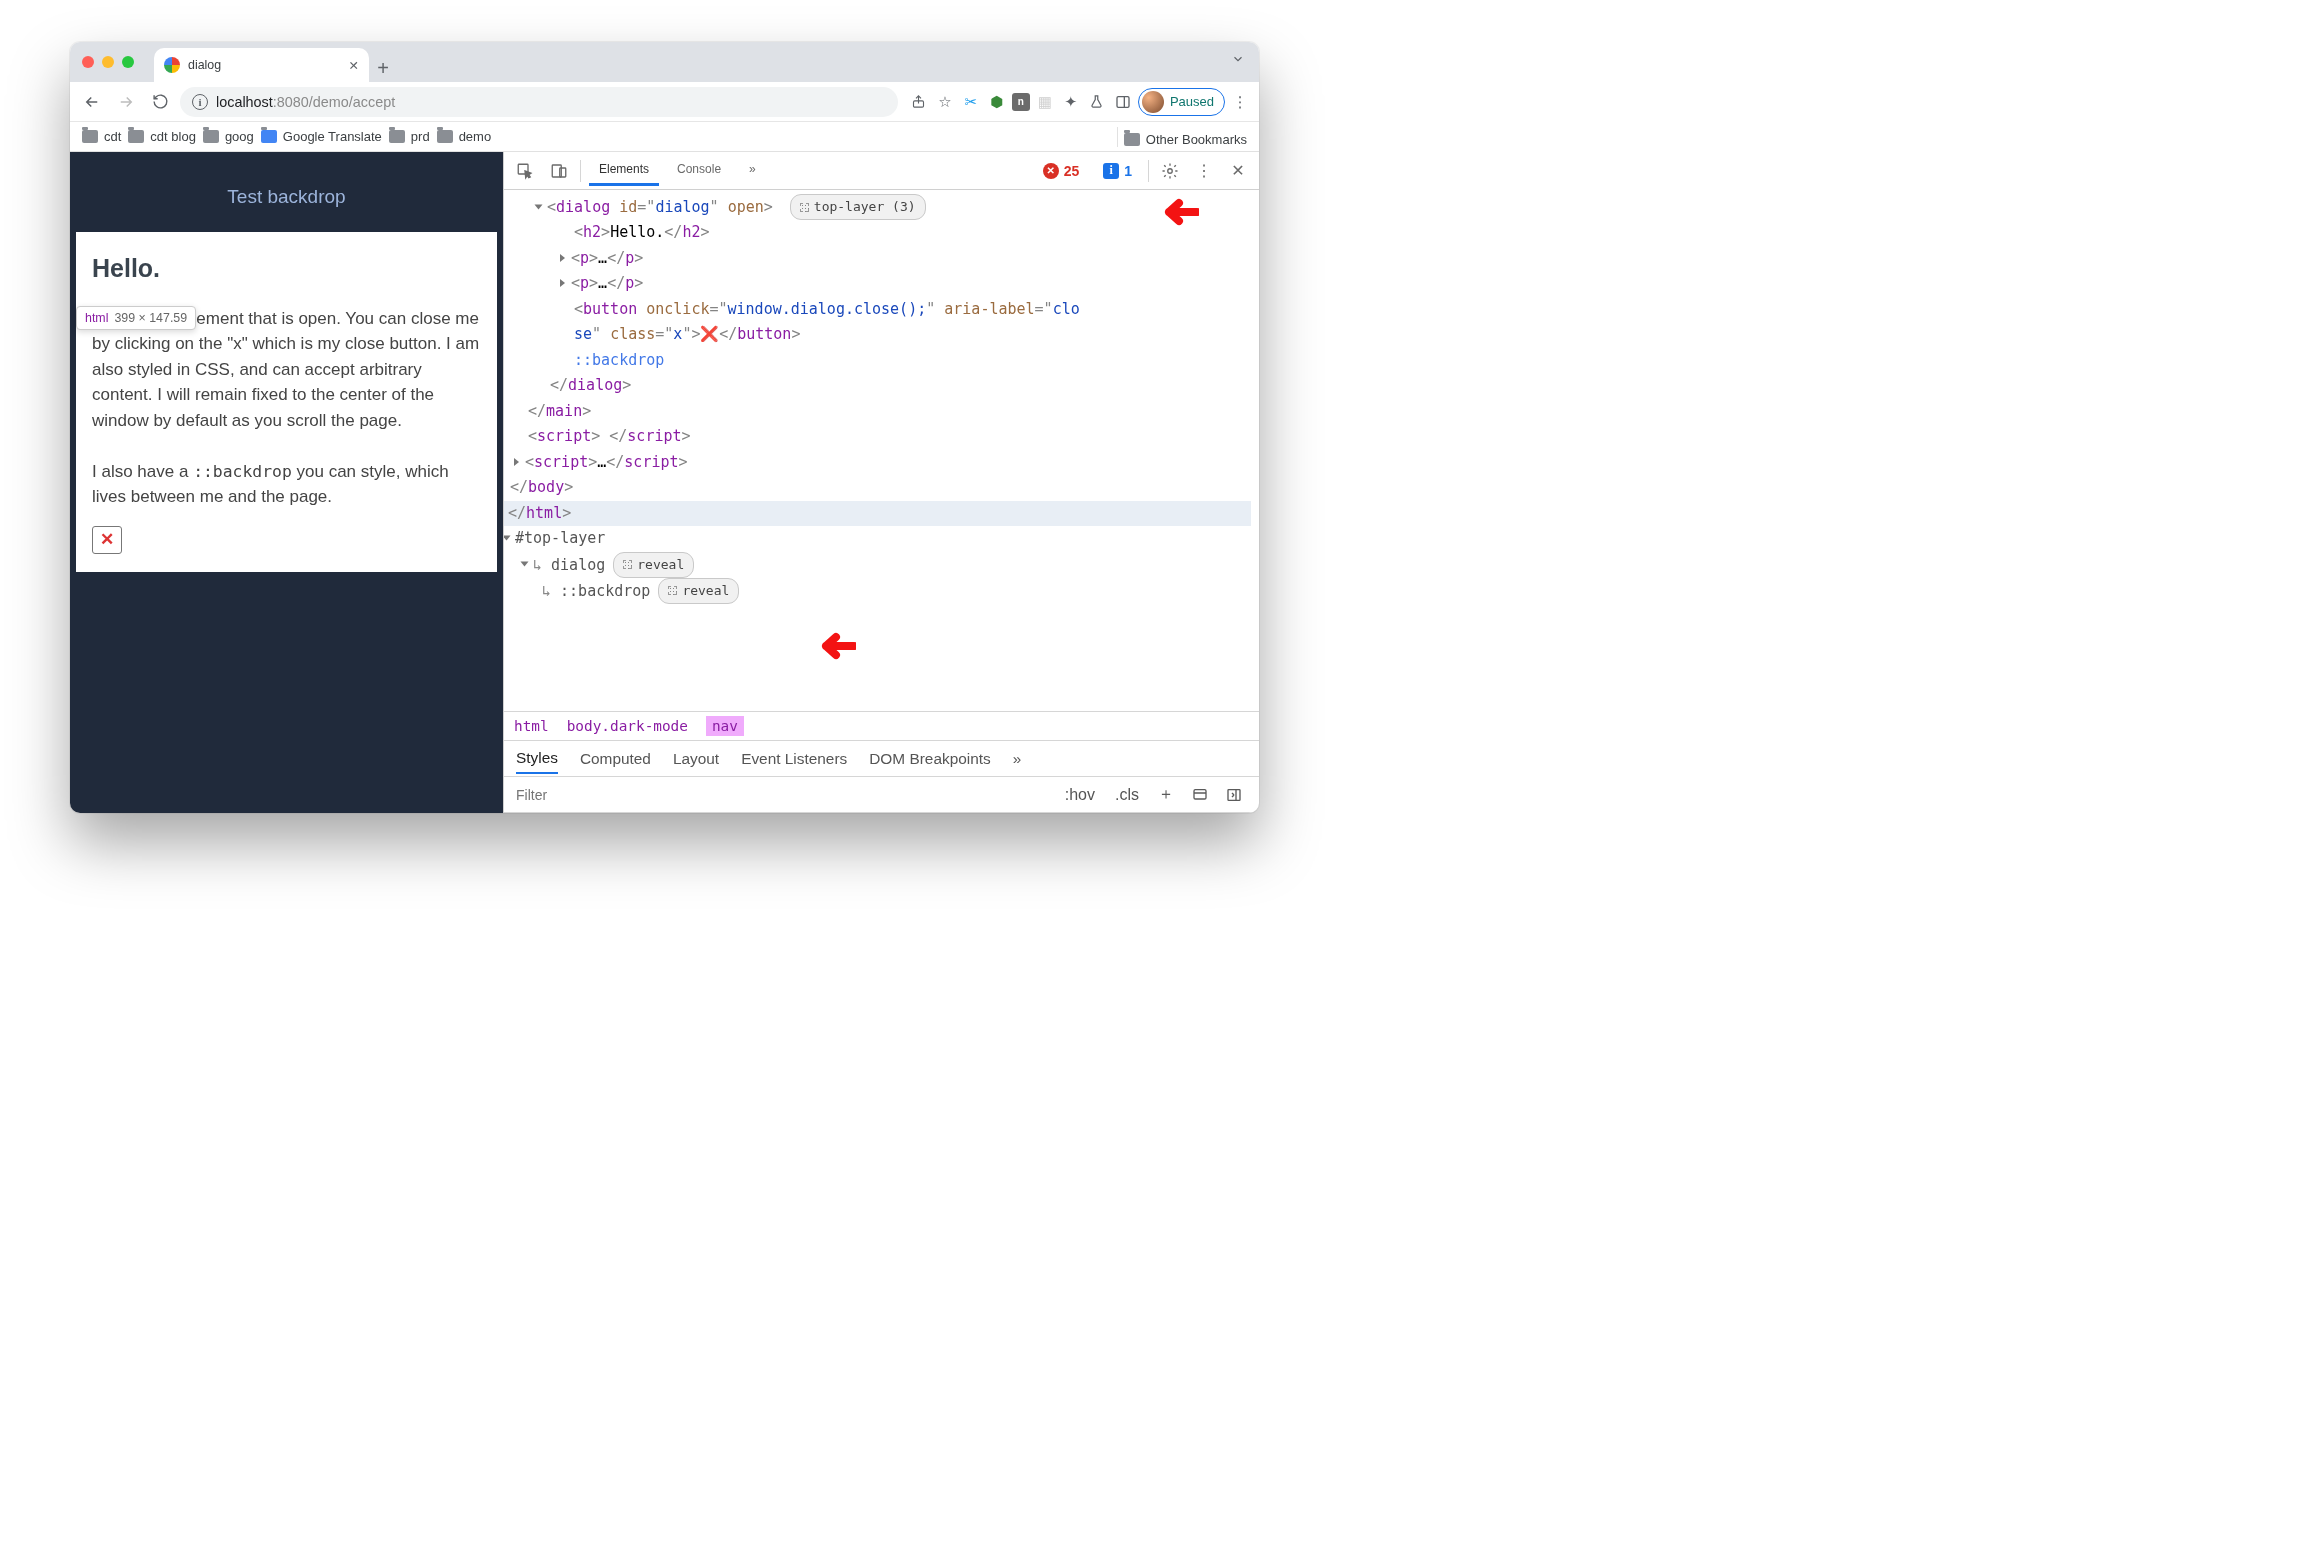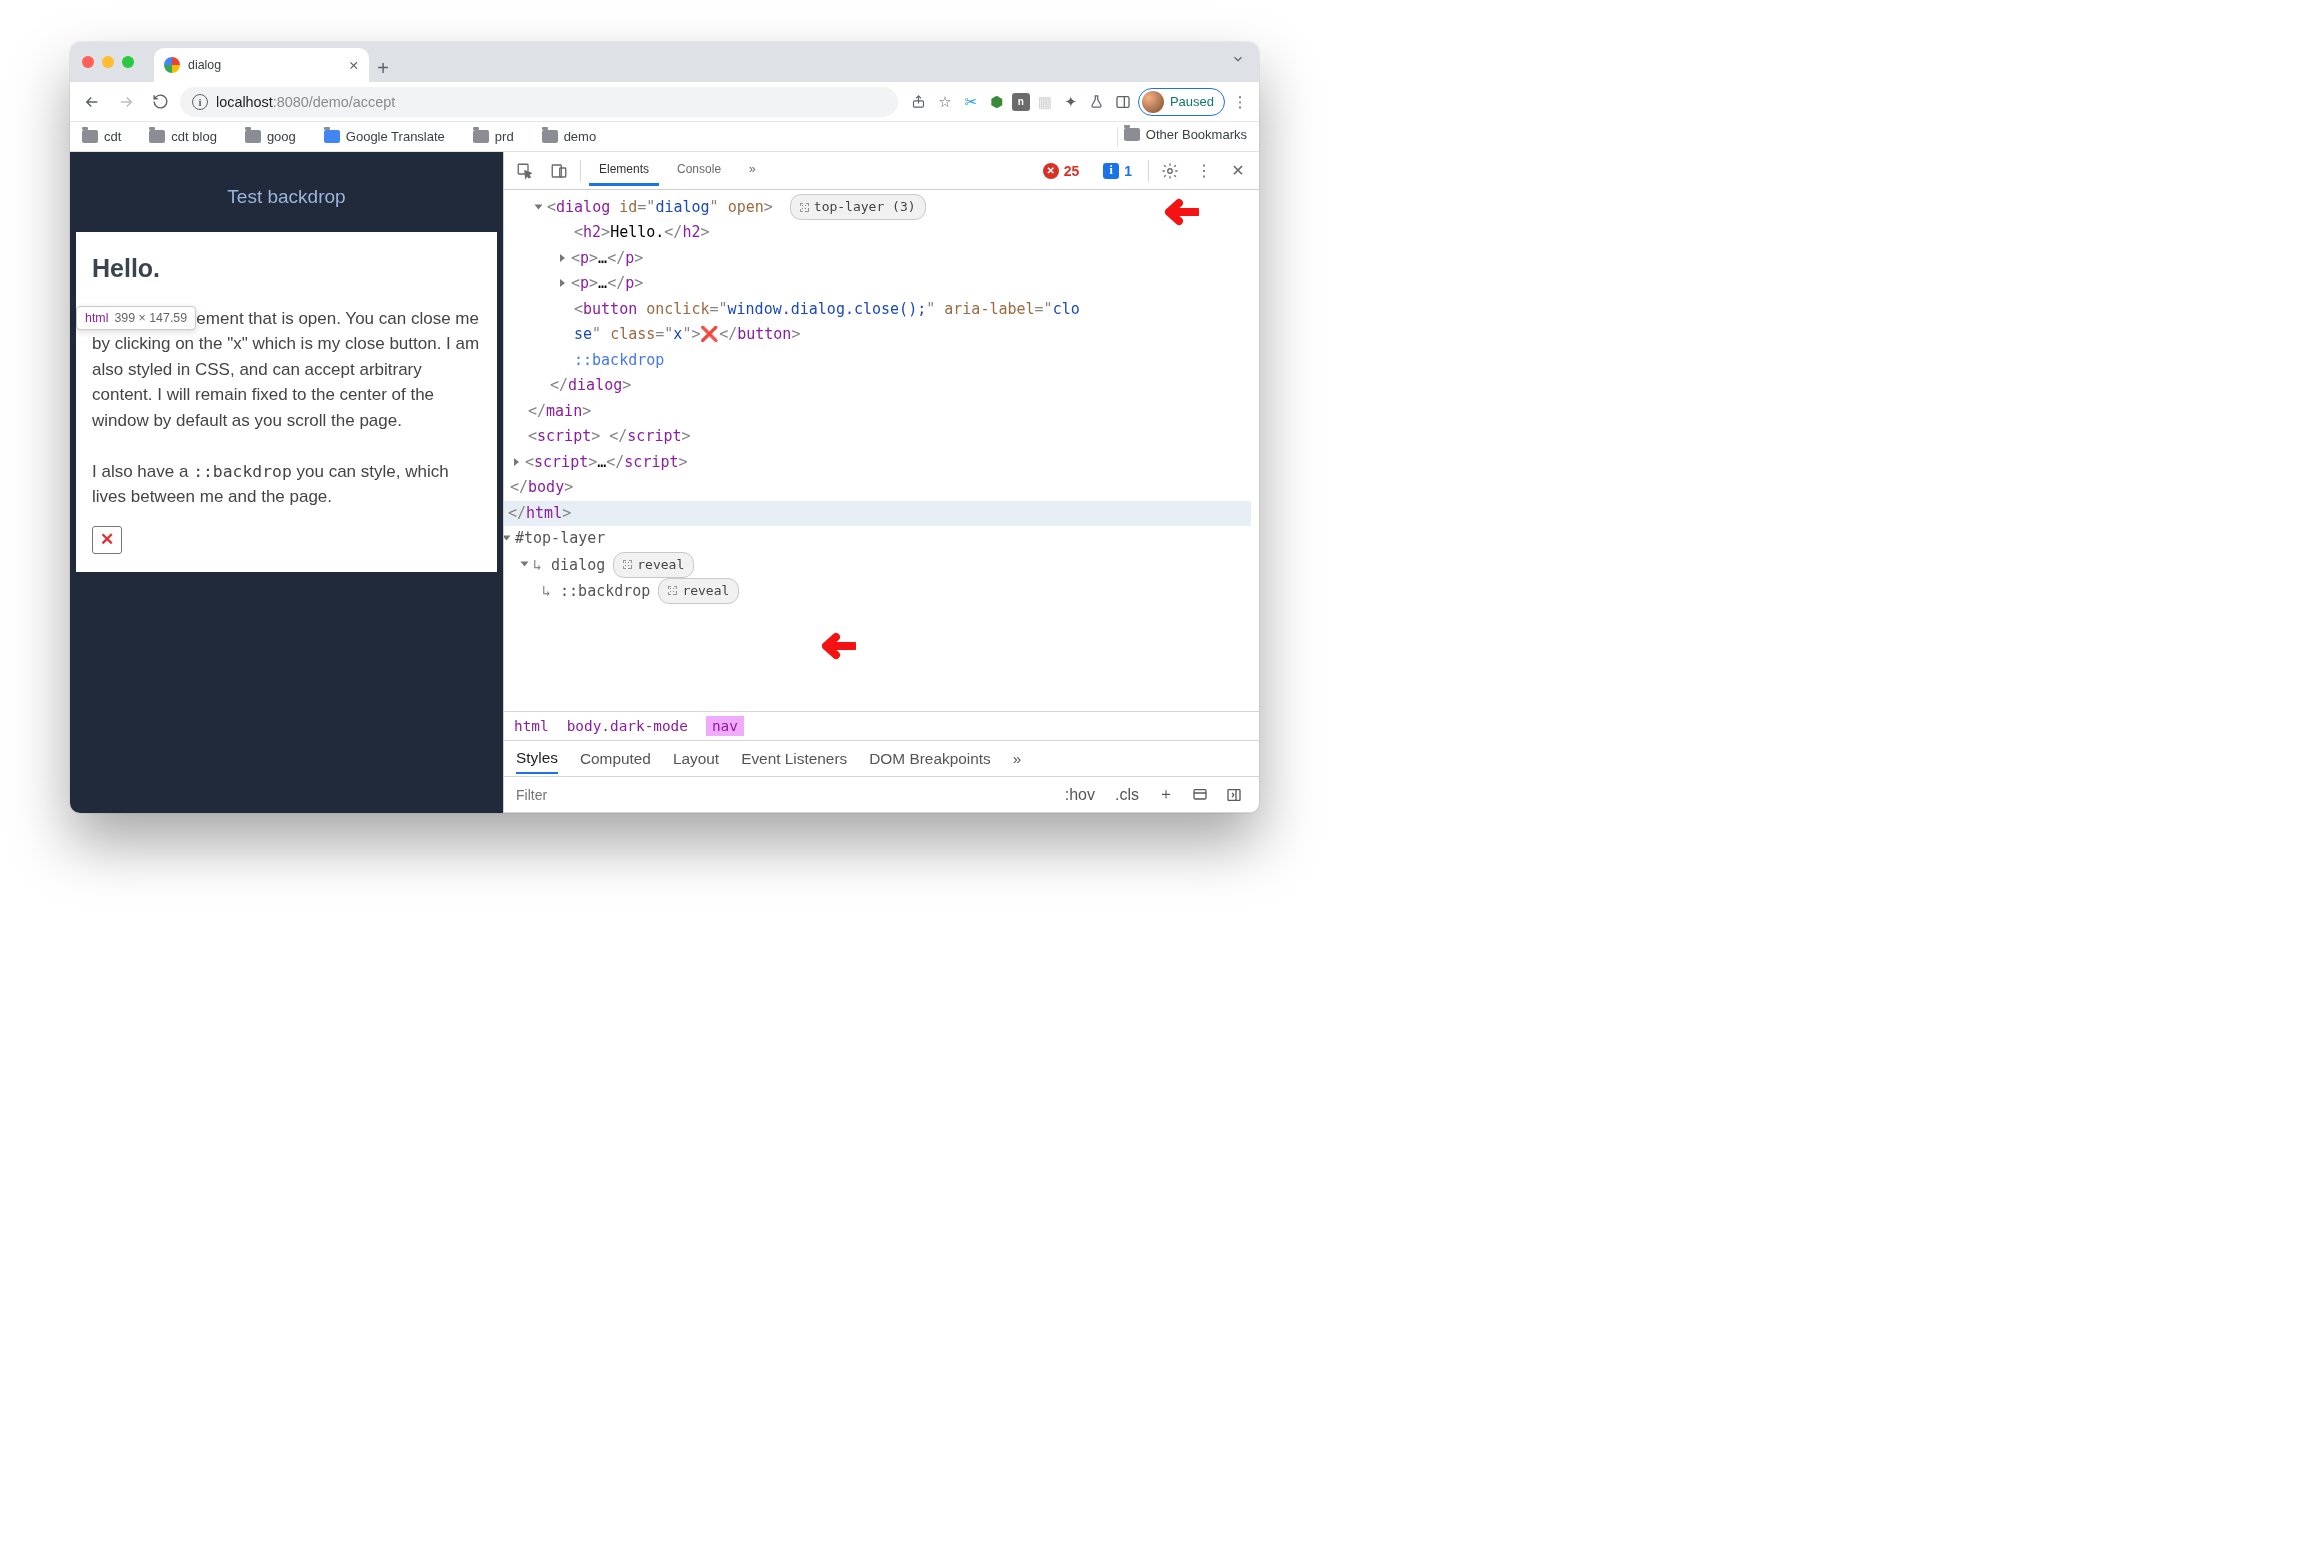--- a/index.html
+++ b/index.html
@@ -34,26 +34,26 @@
 .ib.dis{color:#bdbdbd}
 .omni{flex:1;height:30px;background:#f1f3f4;border-radius:15px;display:flex;align-items:center;padding:0 12px;gap:8px;color:#5f6368;font-size:14.4px}
 .omni .info{width:16px;height:16px;border:1.5px solid #5f6368;border-radius:50%;display:flex;align-items:center;justify-content:center;font-size:11px;font-weight:600;font-family:serif}
 .url .h{color:#202124}.url .p{color:#8a8a8a}
 .ricons{display:flex;align-items:center;gap:4px;padding-left:4px}
 .ext{width:22px;height:22px;display:flex;align-items:center;justify-content:center;color:#5f6368;font-size:15px}
 .ext.sq{width:18px;height:18px;background:#6b6b6b;color:#fff;border-radius:3px;font-size:10px;font-weight:600}
 .profile{display:flex;align-items:center;gap:6px;border:1px solid #1a73e8;border-radius:16px;padding:2px 10px 2px 3px;color:#0f766e;font-size:13px}
 .profile .av{width:22px;height:22px;border-radius:50%;background:radial-gradient(circle at 30% 30%,#f4b183,#7b4a2d)}
 
-.bkbar{height:30px;background:#fff;border-bottom:1px solid #e1e1e1;display:flex;align-items:center;padding:0 12px;gap:28px;font-size:13px;color:#3c4043}
+.bkbar{height:30px;background:#fff;border-bottom:1px solid #e1e1e1;display:flex;align-items:center;padding:0 12px;gap:7px;font-size:13px;color:#3c4043}
 .bk{display:flex;align-items:center;gap:6px}
 .bk .f{width:16px;height:13px;background:#8a8e94;border-radius:2px;position:relative}
 .bk .f::before{content:'';position:absolute;top:-3px;left:0;width:6px;height:3px;background:#8a8e94;border-radius:1px}
 .bk.gt .f{background:#4285f4}
-.other{margin-left:auto;display:flex;align-items:flex-start;gap:6px}
+.other{margin-left:auto;display:flex;align-items:flex-end;gap:6px}
 .vline{width:1px;height:20px;background:#e1e1e1}
 
 .content{flex:1;display:flex;min-height:0}
 .page{width:433px;background:#202a3b;position:relative;overflow:hidden}
 .backdrop-btn{color:#9cb4db;font-size:19px;text-align:center;padding:34px 0 24px}
 .dialog{background:#fff;margin:0 6px;color:#444;padding:18px 16px;position:relative;font-size:17px;line-height:1.5}
 .dialog h2{font-size:25px;font-weight:700;margin-bottom:18px;color:#3a444e}
 .dialog .code{font-family:Menlo,monospace;font-size:16.4px}
 .xbtn{margin-top:16px;width:30px;height:28px;border:1px solid #777;border-radius:3px;display:flex;align-items:center;justify-content:center;color:#d33;font-weight:700}
 .page .highlight{position:absolute;left:6px;top:98px;width:421px;height:50px;background:#a8c7eb;pointer-events:none}

